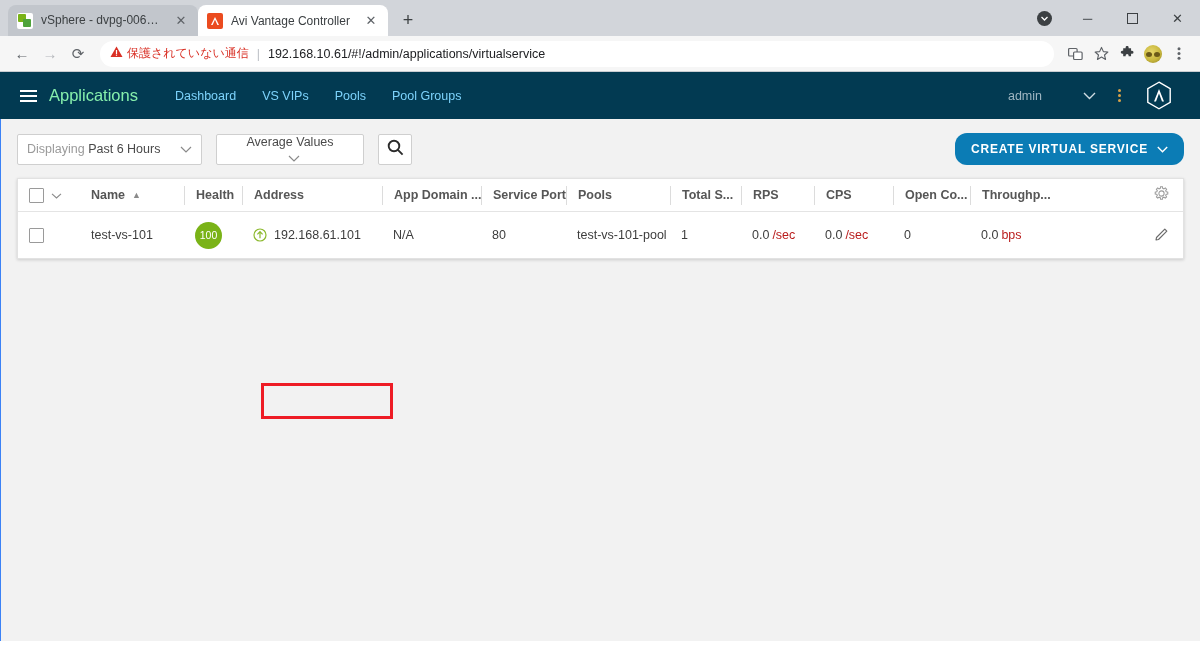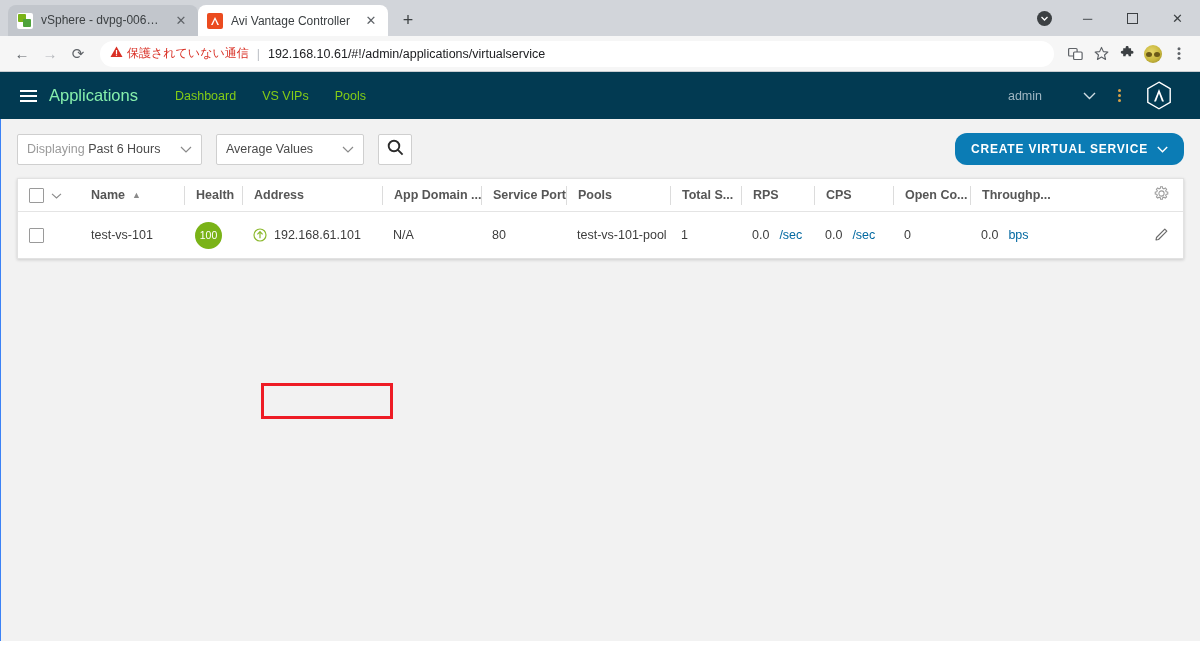--- a/index.html
+++ b/index.html
@@ -122,21 +122,21 @@
     padding-left: 20px; padding-right: 24px;
   }
   .hamburger { display: flex; flex-direction: column; gap: 3px; }
   .hamburger span {
     display: block; width: 17px; height: 2px; background: #ffffff;
   }
   .app-title { font-size: 16.5px; color: #86efac; font-weight: 400; }
   .hdr-nav { display: flex; align-items: stretch; }
   .nav-item {
     display: flex; align-items: center; padding: 0 13px;
-    font-size: 12.5px; color: #84cc16; white-space: nowrap;
+    font-size: 12.5px; color: #7dd3fc; white-space: nowrap;
   }
   .nav-item.active { background: #2c5871; color: #ffffff; }
   .hdr-right {
     margin-left: auto; display: flex; align-items: center;
     gap: 4px; padding-right: 28px;
   }
   .hdr-user { font-size: 12.5px; color: #9fb6c2; margin-right: 30px; }
   .hdr-icon {
     width: 26px; height: 26px;
     display: flex; align-items: center; justify-content: center;
@@ -159,21 +159,21 @@
     display: flex; align-items: center; gap: 14px;
     height: 32px; margin-bottom: 13px;
   }
   .select-box {
     height: 31px; background: #ffffff;
     border: 1px solid #cfcfcf; border-radius: 2px;
     display: flex; align-items: center; justify-content: space-between;
     padding: 0 9px; font-size: 12.5px; color: #4a4a4a;
   }
   .sel-time { width: 185px; }
-  .sel-avg  { width: 148px; }
+  .sel-avg  { width: 148px; flex-direction: column; }
   .sel-muted { color: #9a9a9a; }
   .sel-chev { color: #8a8a8a; font-size: 11px; margin-left: 8px; }
   .search-btn {
     width: 34px; height: 31px; background: #ffffff;
     border: 1px solid #cfcfcf; border-radius: 2px;
     display: flex; align-items: center; justify-content: center;
     color: #2b2b2b;
   }
   .create-btn {
     margin-left: auto; height: 32px; background: #0b7cb5;
@@ -229,21 +229,21 @@
   .pencil-icon { color: #6b6b6b; font-size: 13px; }
 
   .health-badge {
     width: 27px; height: 27px; border-radius: 50%;
     background: #7ab317; color: #ffffff;
     display: flex; align-items: center; justify-content: center;
     font-size: 10.5px; font-weight: 400;
   }
   .addr-cell { display: flex; align-items: flex-end; gap: 7px; }
   .up-arrow-icon { display: flex; align-items: center; }
-  .unit { color: #0369a1; margin-left: 10px; }
+  .unit { color: #b91c1c; margin-left: 3px; }
 
   
   .highlight-box {
     position: absolute; border: 3px solid #ee1c25;
     left: 244px; top: 205px; width: 132px; height: 36px;
     pointer-events: none;
   }
   .table-wrap { position: relative; }
 </style>
 </head>
@@ -335,20 +335,21 @@
       <span></span>
         <span></span>
         <span></span>
     </span>
     <span class="app-title">Applications</span>
   </div>
   <div class="hdr-nav">
     <div class="nav-item">Dashboard</div>
     <div class="nav-item">VS VIPs</div>
     <div class="nav-item">Pools</div>
+    <div class="nav-item">Pool Groups</div>
   </div>
   <div class="hdr-right">
     <span class="hdr-user">admin</span>
     <span class="hdr-icon">
       <svg width="13" height="8" viewBox="0 0 13 8">
           <path d="M1 1 L6.5 6.5 L12 1" stroke="#cfdce3" stroke-width="1.4" fill="none"></path>
         </svg>
     </span>
     <span class="hdr-icon">
       <span class="kebab">

